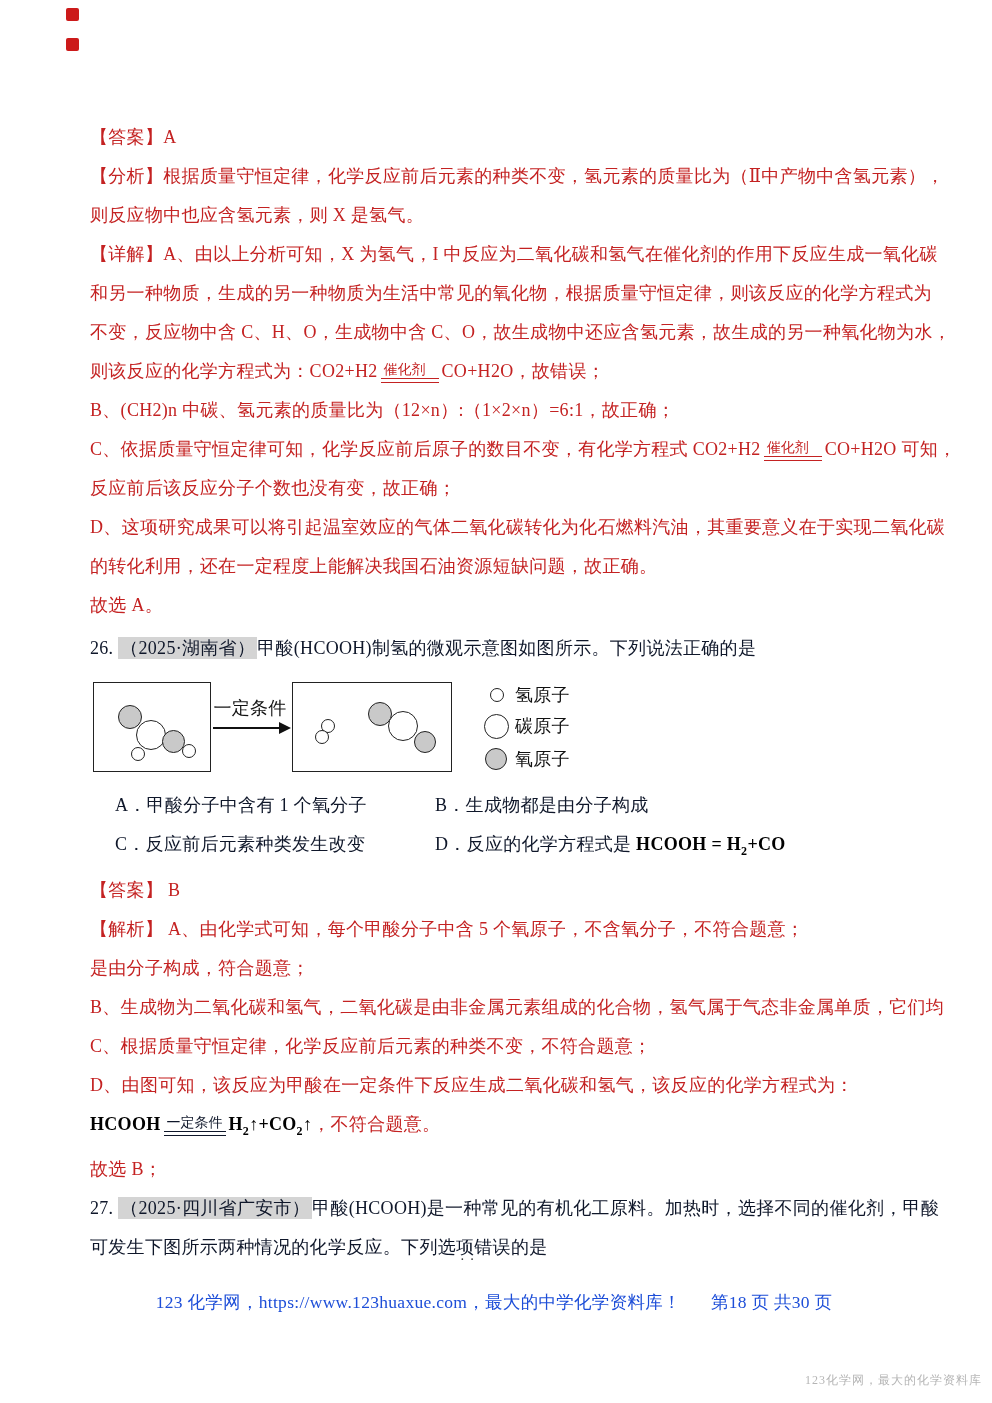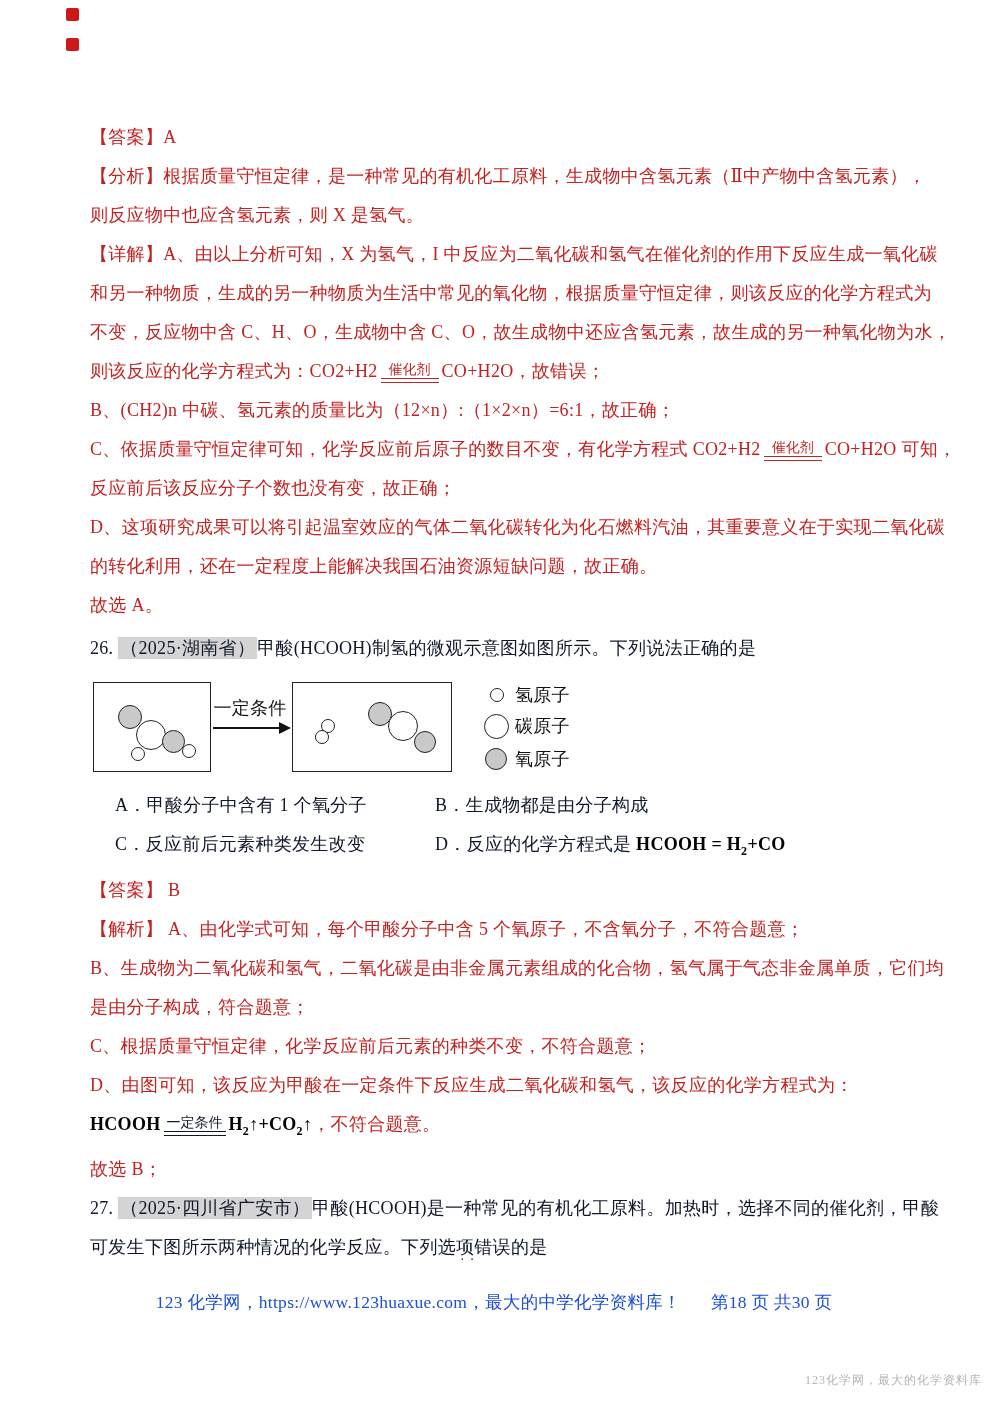--- a/index.html
+++ b/index.html
@@ -8,21 +8,21 @@
   .red-marker{position:absolute;left:66px;width:13px;height:13px;background:#cc1a1a;border-radius:2px;}
   #content{position:absolute;left:90px;top:118px;width:840px;font-size:18px;letter-spacing:0.3px;}
   .tline{line-height:39px;min-height:39px;white-space:nowrap;}
   .red{color:#c42222;}
   .black{color:#0f172a;}
   .boldblack{color:#000;font-weight:700;}
   sub.boldblack{font-weight:700;}
   sub{font-size:12px;}
   .hl{background:#d4d4d4;padding:1px 2px;margin-top:36px;}
   
-  .eqcond{display:inline-flex;flex-direction:column;align-items:center;vertical-align:middle;margin:0 3px;}
+  .eqcond{display:inline-flex;flex-direction:column;align-items:flex-start;vertical-align:middle;margin:0 3px;}
   .eqcond .lbl{font-size:14px;line-height:16px;padding:0 3px;letter-spacing:0;}
   .eqcond .dline{align-self:stretch;min-width:58px;height:5px;box-sizing:border-box;
                  border-top:1.6px solid currentColor;border-bottom:1.6px solid currentColor;}
   
   .diagram{position:relative;height:100px;margin:8px 0 10px 0;}
   .dbox{position:absolute;border:1.6px solid #222;background:#fff;box-sizing:border-box;}
   .box1{left:3px;top:6px;width:118px;height:90px;}
   .box2{left:202px;top:6px;width:160px;height:90px;}
   .atom{position:absolute;border:1.5px solid #222;border-radius:50%;background:#fff;box-sizing:border-box;}
   .atom.gray{background:#c9c9c9;}
@@ -48,21 +48,21 @@
 
 <div class="page">
 
   <div class="red-marker" style="top:8px;"></div>
   <div class="red-marker" style="top:38px;"></div>
 
   <div id="content">
 
     <div id="block25">
         <div class="tline"><span class="red">【答案】A</span></div>
-        <div class="tline"><span class="red">【分析】根据质量守恒定律，是一种常见的有机化工原料，生成物中含氢元素（Ⅱ中产物中含氢元素），</span></div>
+        <div class="tline"><span class="red">【分析】根据质量守恒定律，化学反应前后元素的种类不变，氢元素的质量比为（Ⅱ中产物中含氢元素），</span></div>
         <div class="tline"><span class="red">则反应物中也应含氢元素，则 X 是氢气。</span></div>
         <div class="tline"><span class="red">【详解】A、由以上分析可知，X 为氢气，I 中反应为二氧化碳和氢气在催化剂的作用下反应生成一氧化碳</span></div>
         <div class="tline"><span class="red">和另一种物质，生成的另一种物质为生活中常见的氧化物，根据质量守恒定律，则该反应的化学方程式为</span></div>
         <div class="tline"><span class="red">不变，反应物中含 C、H、O，生成物中含 C、O，故生成物中还应含氢元素，故生成的另一种氧化物为水，</span></div>
         <div class="tline"><span class="red">则该反应的化学方程式为：CO2+H2</span><span class="eqcond red">
             <span class="lbl">催化剂</span>
             <span class="dline"></span>
           </span><span class="red">CO+H2O，故错误；</span></div>
         <div class="tline"><span class="red">B、(CH2)n 中碳、氢元素的质量比为（12×n）:（1×2×n）=6:1，故正确；</span></div>
         <div class="tline"><span class="red">C、依据质量守恒定律可知，化学反应前后原子的数目不变，有化学方程式 CO2+H2</span><span class="eqcond red">
@@ -114,22 +114,22 @@
         </div>
         <div class="optrow">
           <div class="optcell"><span class="black">C．反应前后元素种类发生改变</span></div>
           <div class="optcell"><span class="black">D．反应的化学方程式是 </span><span class="boldblack">HCOOH = H</span><sub class="boldblack">2</sub><span class="boldblack">+CO</span></div>
         </div>
       </div>
 
     <div id="q26answer">
         <div class="tline"><span class="red">【答案】 B</span></div>
         <div class="tline"><span class="red">【解析】 A、由化学式可知，每个甲酸分子中含 5 个氧原子，不含氧分子，不符合题意；</span></div>
+        <div class="tline"><span class="red">是由分子构成，符合题意；</span></div>
         <div class="tline"><span class="red">B、生成物为二氧化碳和氢气，二氧化碳是由非金属元素组成的化合物，氢气属于气态非金属单质，它们均</span></div>
-        <div class="tline"><span class="red">是由分子构成，符合题意；</span></div>
         <div class="tline"><span class="red">C、根据质量守恒定律，化学反应前后元素的种类不变，不符合题意；</span></div>
         <div class="tline"><span class="red">D、由图可知，该反应为甲酸在一定条件下反应生成二氧化碳和氢气，该反应的化学方程式为：</span></div>
         <div class="tline"><span class="boldblack">HCOOH</span><span class="eqcond black">
             <span class="lbl">一定条件</span>
             <span class="dline"></span>
           </span><span class="boldblack">H</span><sub class="boldblack">2</sub><span class="boldblack">↑+CO</span><sub class="boldblack">2</sub><span class="boldblack">↑</span><span class="red">，不符合题意。</span></div>
         <div class="tline"><span class="red">故选 B；</span></div>
       </div>
 
     <div id="q27">

